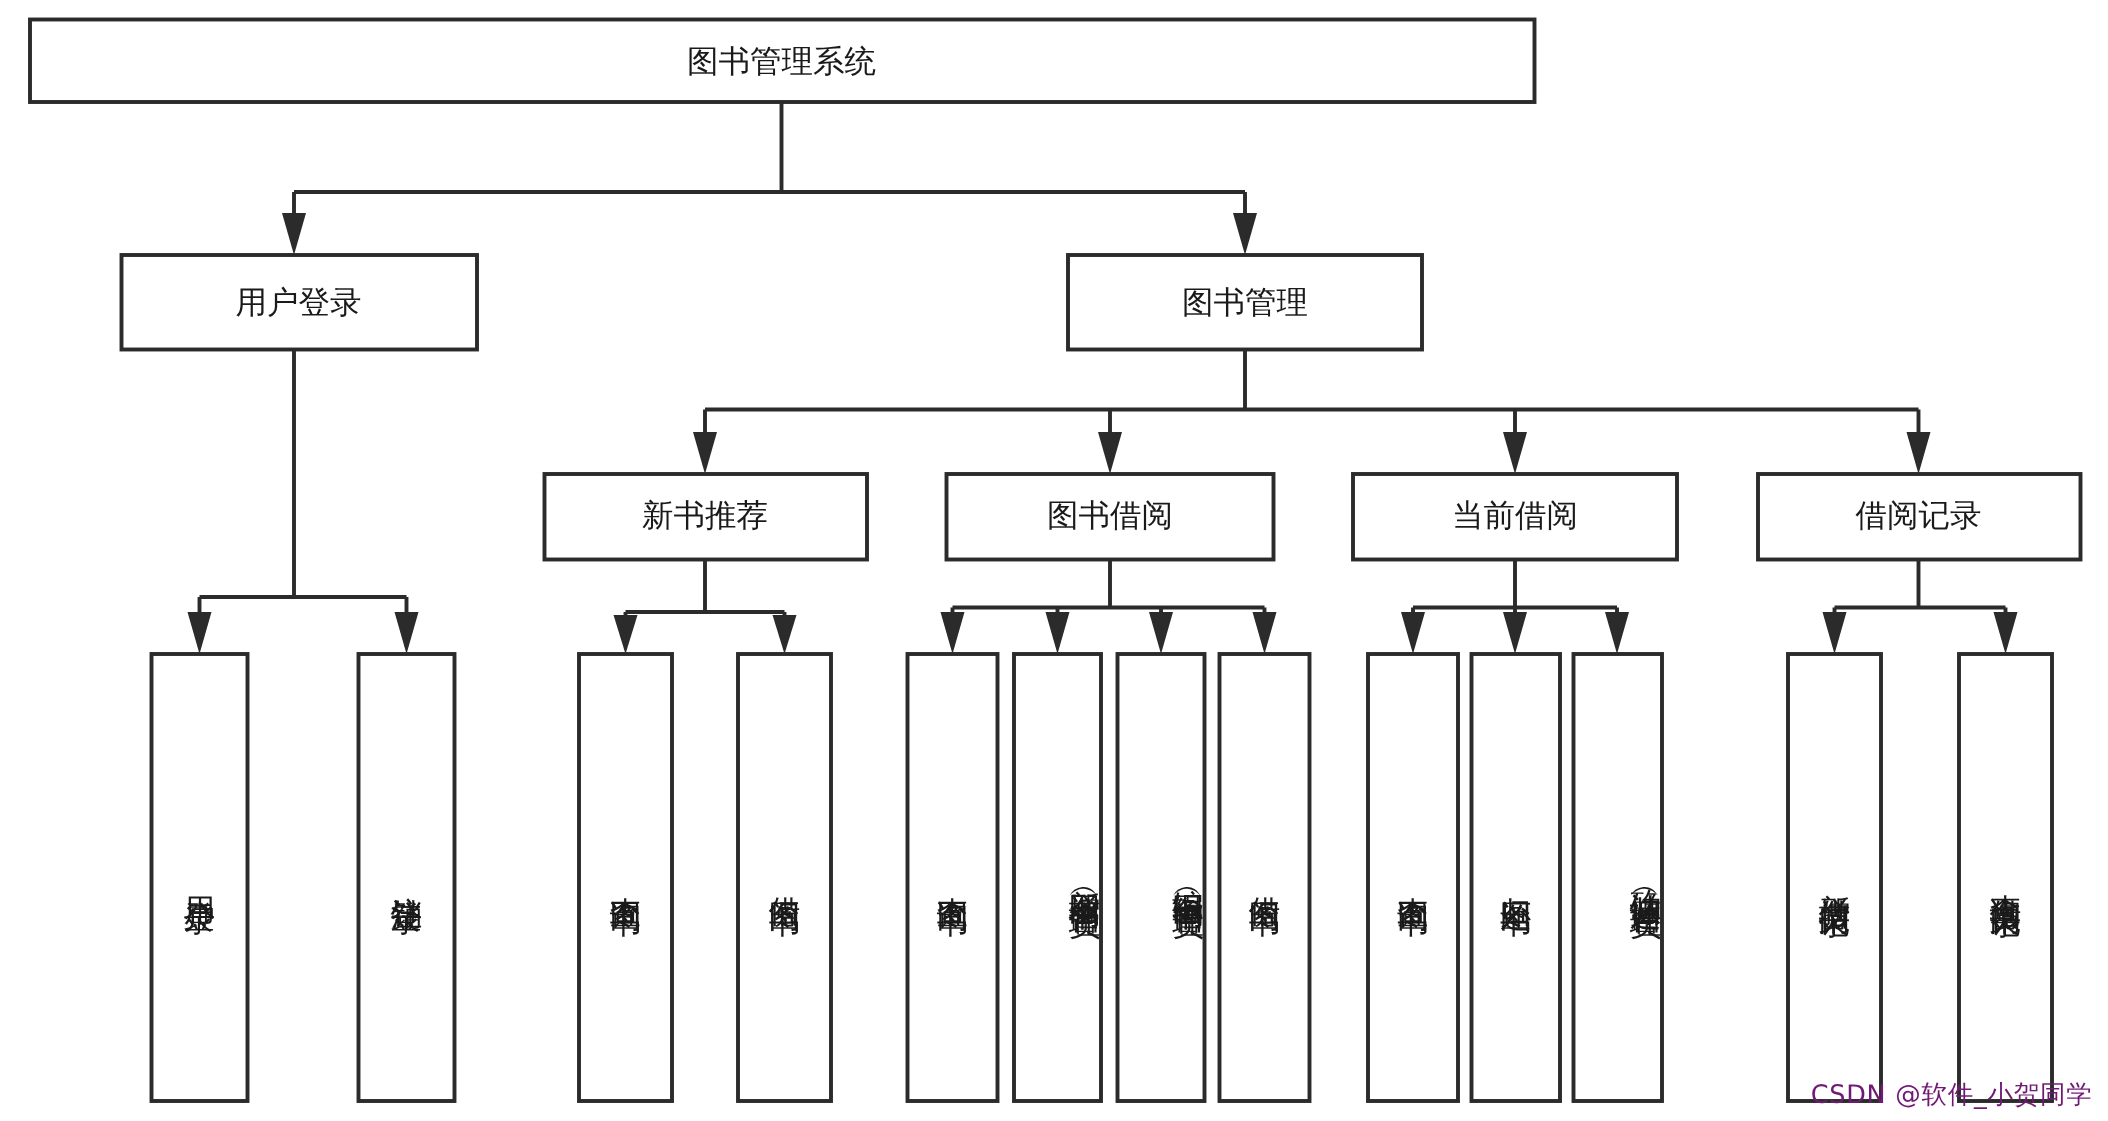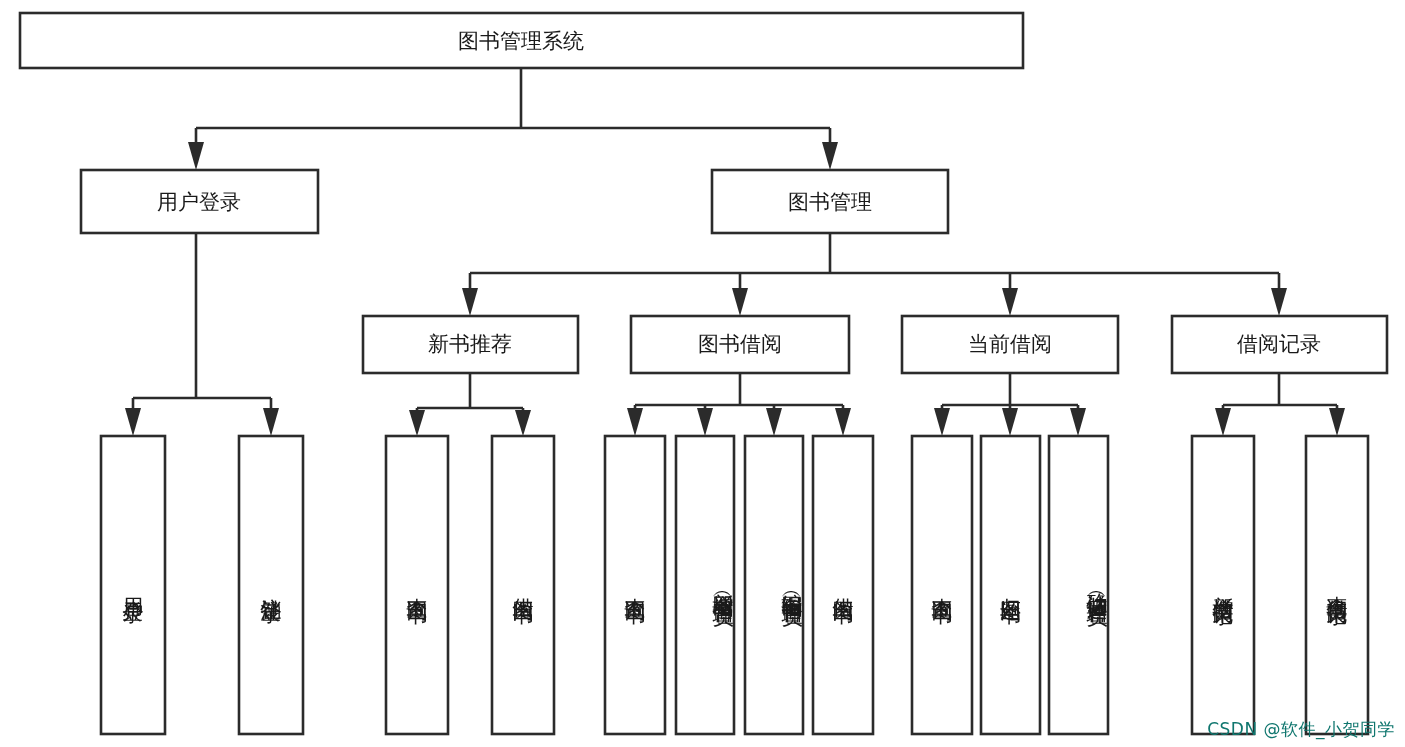--- a/index.html
+++ b/index.html
@@ -62,21 +62,21 @@
     white-space: nowrap;
     text-align: center;
     pointer-events: none;
   }
   .watermark {
     position: absolute;
     right: 10px;
     bottom: 6px;
     font-family: "DejaVu Sans", "Liberation Sans", sans-serif;
     font-size: 17px;
-    color: #0f766e;
+    color: #701a75;
     letter-spacing: 0.5px;
     white-space: nowrap;
   }
 </style>
 </head>
 <body>
 
 <div id="diagram-root">
 
   <svg class="flow" viewBox="0 0 1405 747" xmlns="http://www.w3.org/2000/svg">

